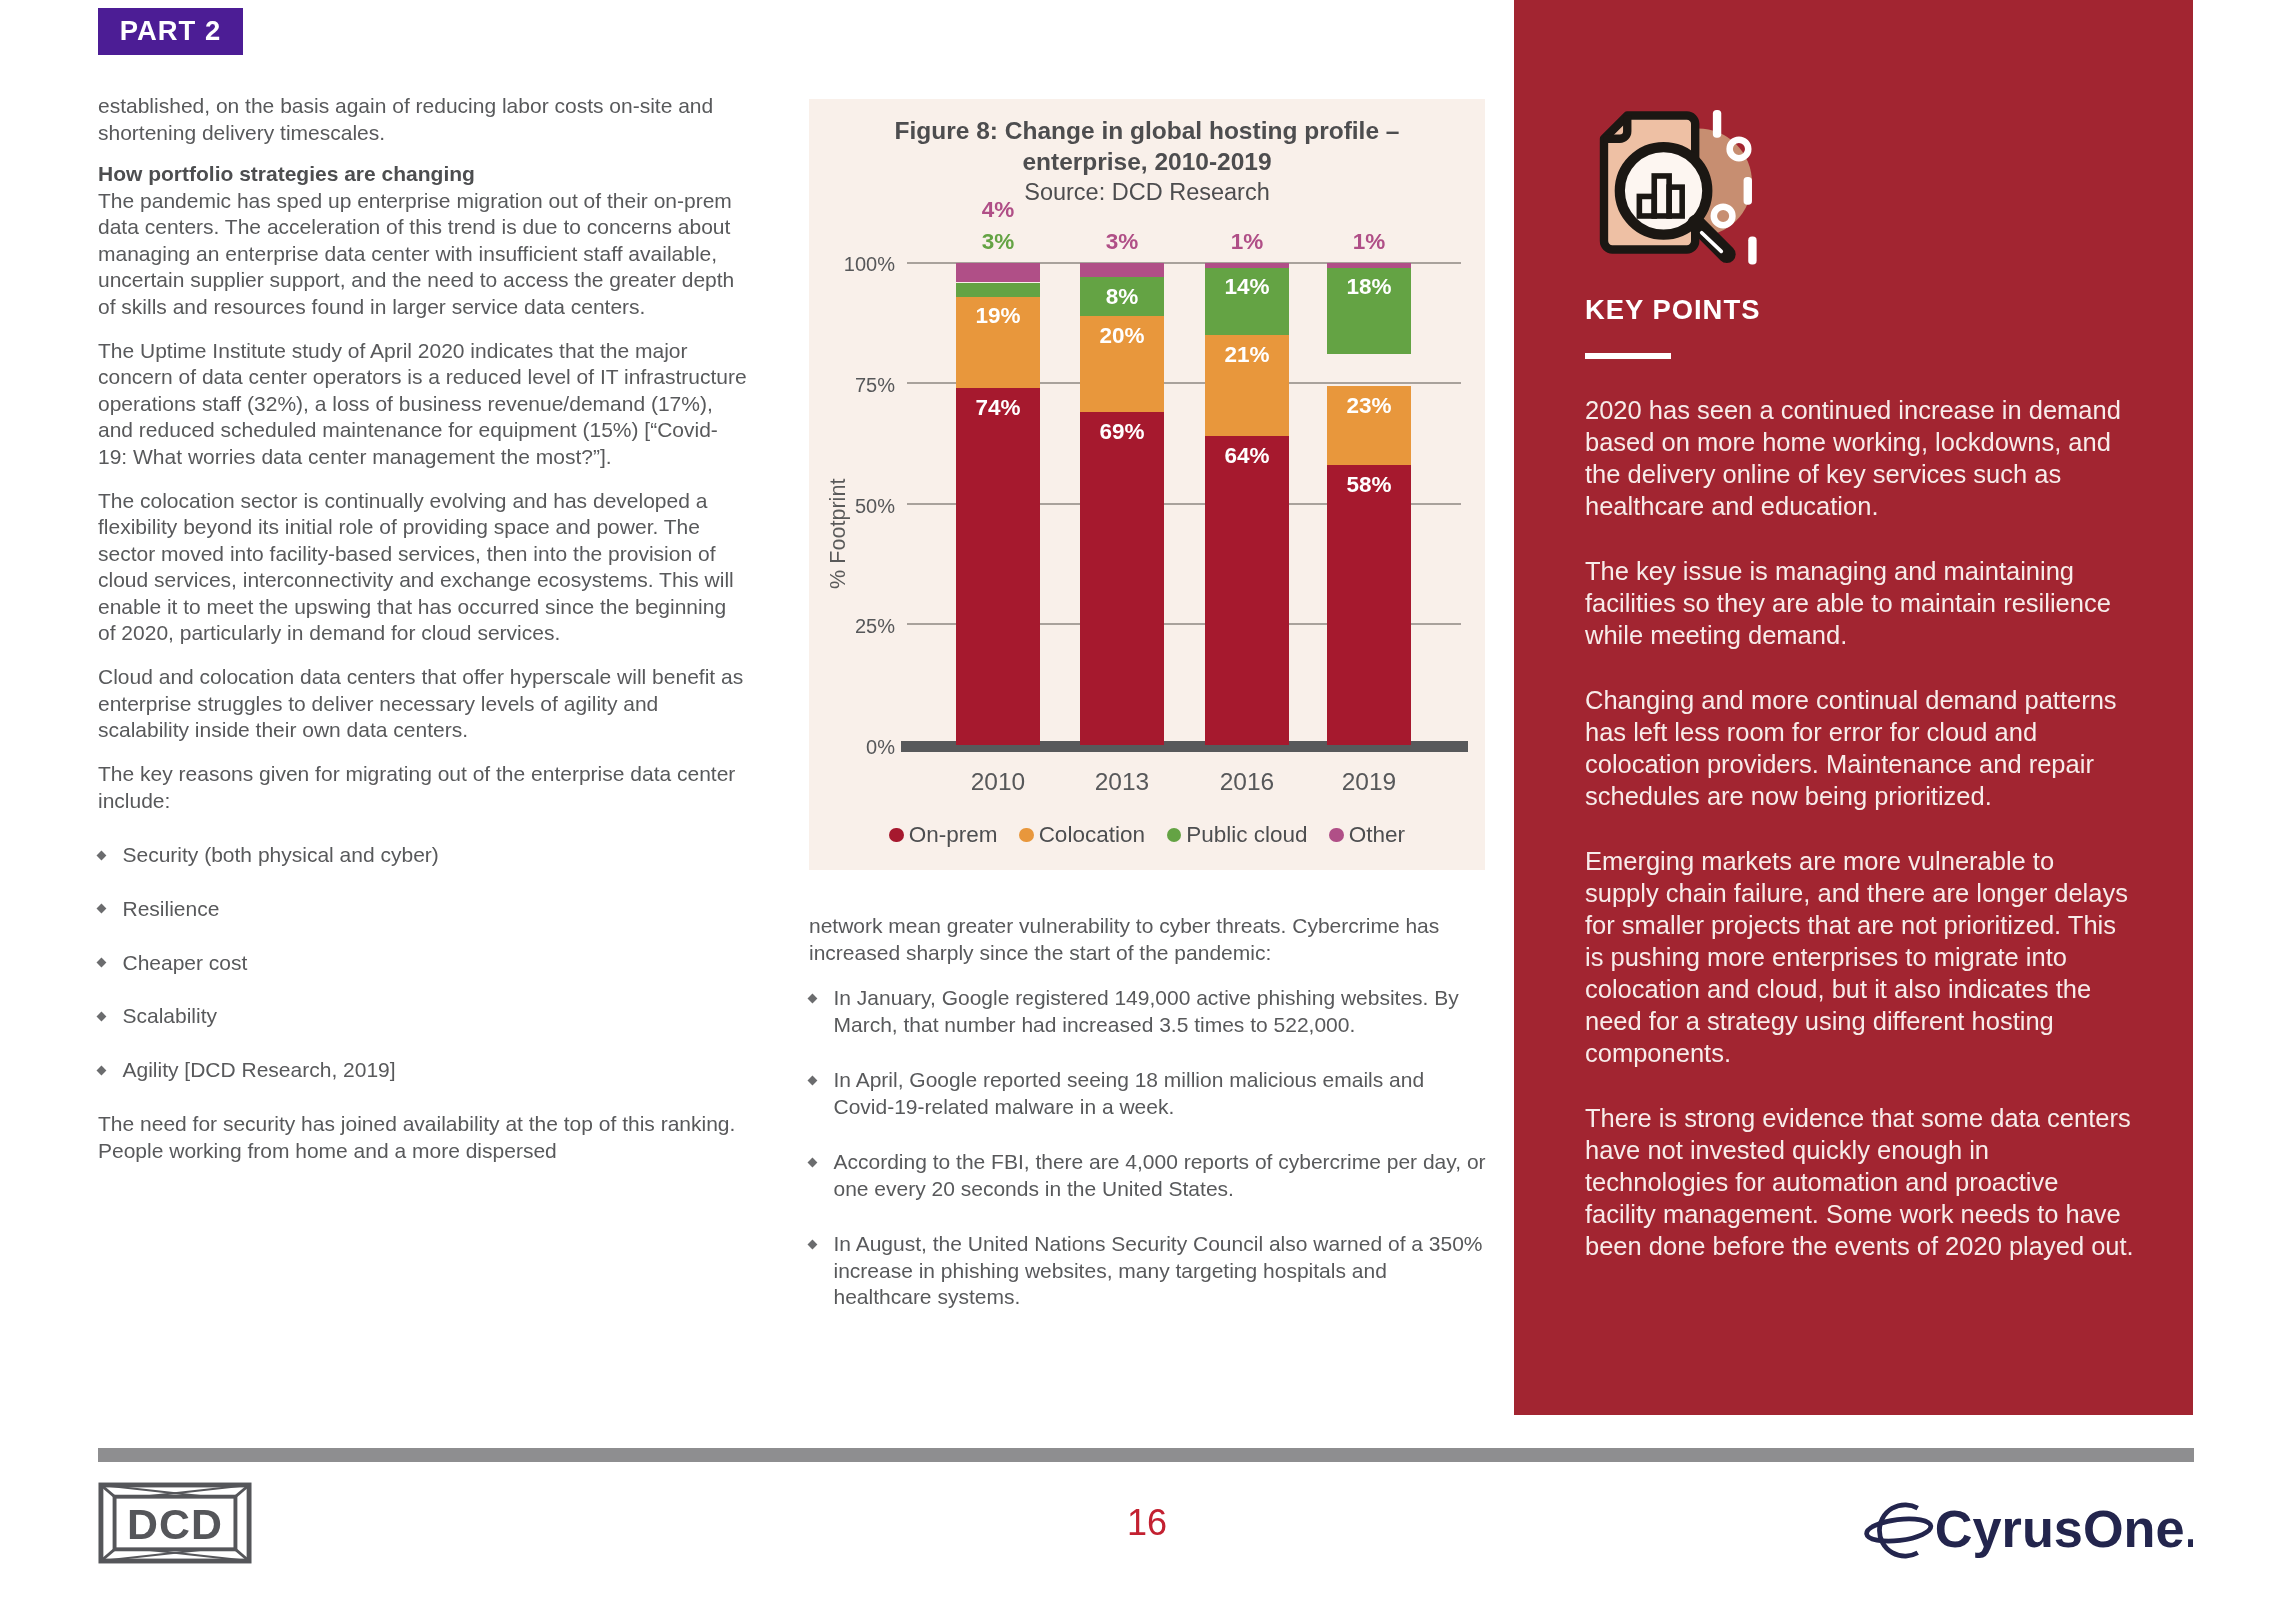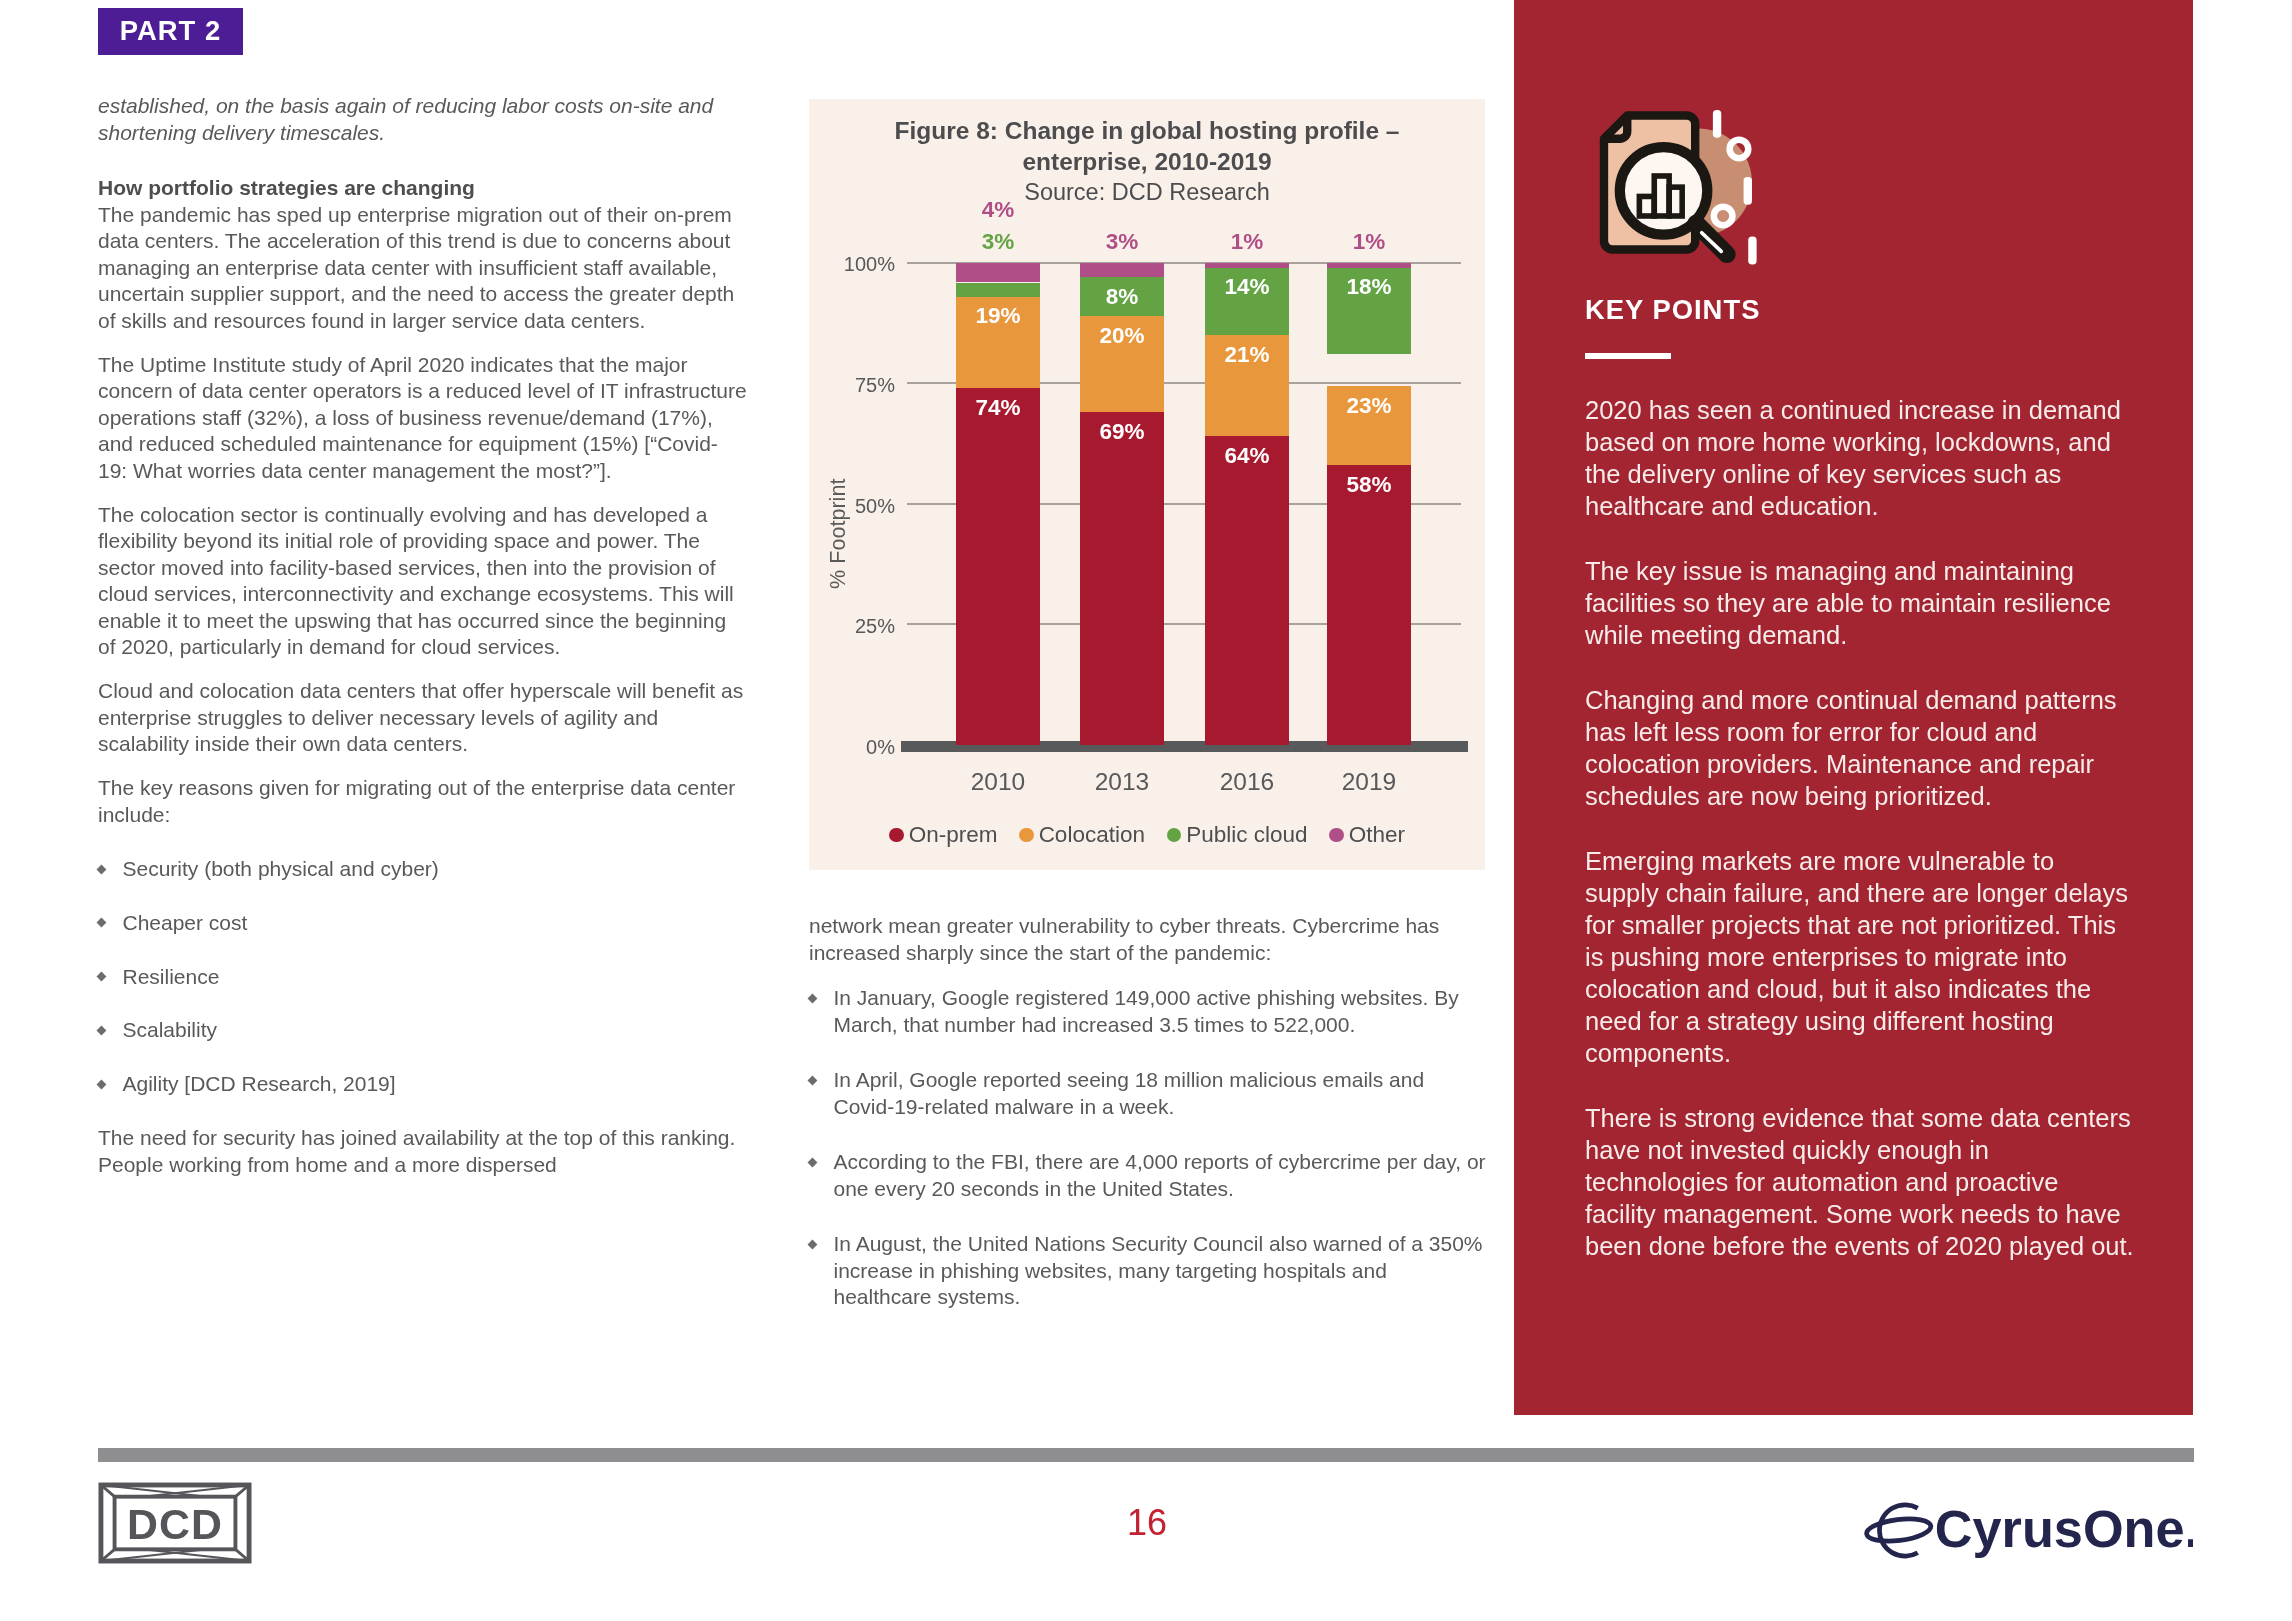--- a/index.html
+++ b/index.html
@@ -7,21 +7,21 @@
         font-family:"Liberation Sans",sans-serif;color:#58595b;}
 
   
   .part-badge{position:absolute;left:98px;top:7.8px;width:145px;height:47px;background:#4c1d95;
               color:#fff;font-weight:bold;font-size:27.4px;display:flex;align-items:center;
               justify-content:center;letter-spacing:1px;}
 
   
   .left-col{position:absolute;left:98px;top:93px;width:649px;font-size:21px;line-height:26.5px;}
   .left-col p{margin:0 0 17.6px 0;}
-  .left-col p.intro{margin-bottom:29px;font-style:italic;}
+  .left-col p.intro{margin-bottom:15px;}
   .left-col h3{margin:0;font-size:21px;line-height:26.5px;color:#4d4e50;}
   .mid-col{position:absolute;left:809px;top:913px;width:681px;font-size:21px;line-height:26.5px;}
   .mid-col p{margin:0 0 19px 0;}
   .bullet-list{margin-top:27.4px;}
   .bullet-item{display:flex;gap:17.6px;margin-bottom:27.4px;}
   .mid-col .bullet-item{margin-bottom:29px;}
   .bullet-marker{flex:0 0 auto;width:6.9px;height:6.9px;background:#6b6c6e;transform:rotate(45deg);margin-top:9.8px;}
   .closing{margin-top:0;}
 
   
@@ -77,25 +77,25 @@
     <p>The colocation sector is continually evolving and has developed a flexibility beyond its initial role of providing space and power. The sector moved into facility-based services, then into the provision of cloud services, interconnectivity and exchange ecosystems. This will enable it to meet the upswing that has occurred since the beginning of 2020, particularly in demand for cloud services.</p>
     <p>Cloud and colocation data centers that offer hyperscale will benefit as enterprise struggles to deliver necessary levels of agility and scalability inside their own data centers.</p>
     <p style="margin-bottom:0">The key reasons given for migrating out of the enterprise data center include:</p>
     <div class="bullet-list">
       <div class="bullet-item">
           <span class="bullet-marker"></span>
           <span>Security (both physical and cyber)</span>
         </div>
       <div class="bullet-item">
           <span class="bullet-marker"></span>
+          <span>Resilience</span>
+        </div>
+      <div class="bullet-item">
+          <span class="bullet-marker"></span>
           <span>Cheaper cost</span>
-        </div>
-      <div class="bullet-item">
-          <span class="bullet-marker"></span>
-          <span>Resilience</span>
         </div>
       <div class="bullet-item">
           <span class="bullet-marker"></span>
           <span>Scalability</span>
         </div>
       <div class="bullet-item">
           <span class="bullet-marker"></span>
           <span>Agility [DCD Research, 2019]</span>
         </div>
     </div>

